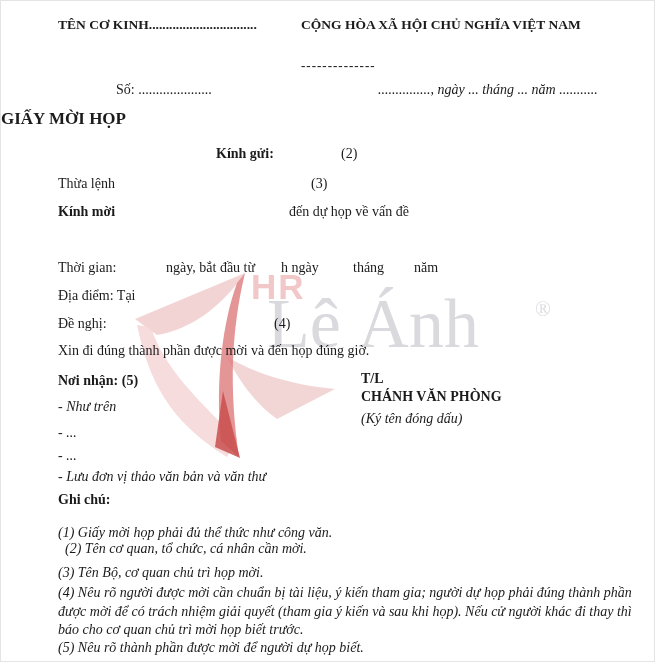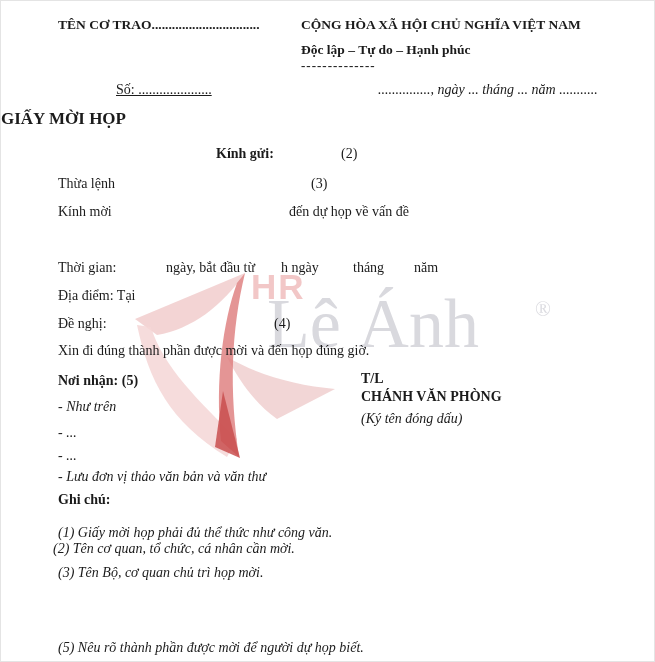--- a/index.html
+++ b/index.html
@@ -58,36 +58,35 @@
     <path d="M118,12 L8,58 L30,74 C65,68 95,45 118,12 Z" fill="#f1cdcd" opacity="0.85"></path>
     <path d="M10,64 C22,120 42,160 100,196 L110,178 C72,140 36,106 24,66 Z" fill="#f4d6d6" opacity="0.85"></path>
     <path d="M100,96 C135,116 170,124 208,128 L150,158 C128,142 112,120 100,96 Z" fill="#f0cfcf" opacity="0.85"></path>
     <path d="M118,12 C104,70 102,130 112,196 L94,180 C88,120 96,60 110,22 Z" fill="#dd7a7a" opacity="0.8"></path>
     <path d="M96,130 L113,197 L88,186 Z" fill="#c94f4f" opacity="0.85"></path>
   </svg>
   <div class="abs wm wm-monogram">HR</div>
   <div class="abs wm wm-brand">Lê Ánh</div>
   <div class="abs wm wm-reg">®</div>
 
-  <div class="abs txt b t13" style="left:57px;top:16px;">TÊN CƠ TRAO................................</div>
+  <div class="abs txt b t13" style="left:57px;top:16px;">TÊN CƠ KINH................................</div>
   <div class="abs txt b center" style="left:300px;top:16px;width:295px;font-size:13.5px;white-space:normal;">CỘNG HÒA XÃ HỘI CHỦ NGHĨA VIỆT NAM</div>
-  <div class="abs txt b center" style="left:300px;top:41px;width:295px;font-size:13.5px;">Độc lập – Tự do – Hạnh phúc</div>
   <div class="abs txt b center" style="left:300px;top:57px;width:295px;font-size:13px;letter-spacing:1px;">--------------</div>
-  <div class="abs txt t14" style="left:115px;top:81px;text-decoration:underline;">Số: .....................</div>
+  <div class="abs txt t14" style="left:115px;top:81px;">Số: .....................</div>
   <div class="abs txt i t14" style="left:377px;top:81px;text-align:center;">..............., ngày ... tháng ... năm ...........</div>
 
   <div class="abs txt b center" style="left:0;top:108px;width:571px;font-size:17px;">GIẤY MỜI HỌP</div>
 
   <div class="abs txt b t14" style="left:215px;top:145px;">Kính gửi:</div>
   <div class="abs txt t14" style="left:340px;top:145px;">(2)</div>
 
   <div class="abs txt t14" style="left:57px;top:175px;">Thừa lệnh</div>
   <div class="abs txt t14" style="left:310px;top:175px;">(3)</div>
 
-  <div class="abs txt t14" style="left:57px;top:203px;">Kính mời</div>
+  <div class="abs txt t14" style="left:57px;top:203px;font-weight:bold;">Kính mời</div>
   <div class="abs txt t14" style="left:288px;top:203px;">đến dự họp về vấn đề</div>
 
   <div class="abs txt t14" style="left:57px;top:259px;">Thời gian:</div>
   <div class="abs txt t14" style="left:165px;top:259px;">ngày, bắt đầu từ</div>
   <div class="abs txt t14" style="left:280px;top:259px;">h ngày</div>
   <div class="abs txt t14" style="left:352px;top:259px;">tháng</div>
   <div class="abs txt t14" style="left:413px;top:259px;">năm</div>
 
   <div class="abs txt t14" style="left:57px;top:287px;">Địa điểm: Tại</div>
 
@@ -101,17 +100,18 @@
   <div class="abs txt i t14" style="left:57px;top:424px;">- ...</div>
   <div class="abs txt i t14" style="left:57px;top:447px;">- ...</div>
   <div class="abs txt i t14" style="left:57px;top:468px;">- Lưu đơn vị thảo văn bản và văn thư</div>
 
   <div class="abs txt b center t14" style="left:360px;top:370px;width:250px;">T/L</div>
   <div class="abs txt b center t14" style="left:360px;top:388px;width:250px;">CHÁNH VĂN PHÒNG</div>
   <div class="abs txt i center t14" style="left:360px;top:410px;width:250px;">(Ký tên đóng dấu)</div>
 
   <div class="abs txt b t14" style="left:57px;top:491px;">Ghi chú:</div>
   <div class="abs txt i t14" style="left:57px;top:524px;">(1) Giấy mời họp phải đủ thể thức như công văn.</div>
-  <div class="abs txt i t14" style="left:52px;top:540px;">(2) Tên cơ quan, tổ chức, cá nhân cần mời.</div>
+  <div class="abs txt i t14" style="left:64px;top:540px;">(2) Tên cơ quan, tổ chức, cá nhân cần mời.</div>
   <div class="abs txt i t14" style="left:57px;top:564px;">(3) Tên Bộ, cơ quan chủ trì họp mời.</div>
+  <div class="abs txt i t14 wrapblock" style="left:57px;top:583px;width:575px;">(4) Nêu rõ người được mời cần chuẩn bị tài liệu, ý kiến tham gia; người dự họp phải đúng thành phần được mời để có trách nhiệm giải quyết (tham gia ý kiến và sau khi họp). Nếu cử người khác đi thay thì báo cho cơ quan chủ trì mời họp biết trước.</div>
   <div class="abs txt i t14" style="left:57px;top:639px;">(5) Nêu rõ thành phần được mời để người dự họp biết.</div>
 
 </div>
 
 </body></html>

